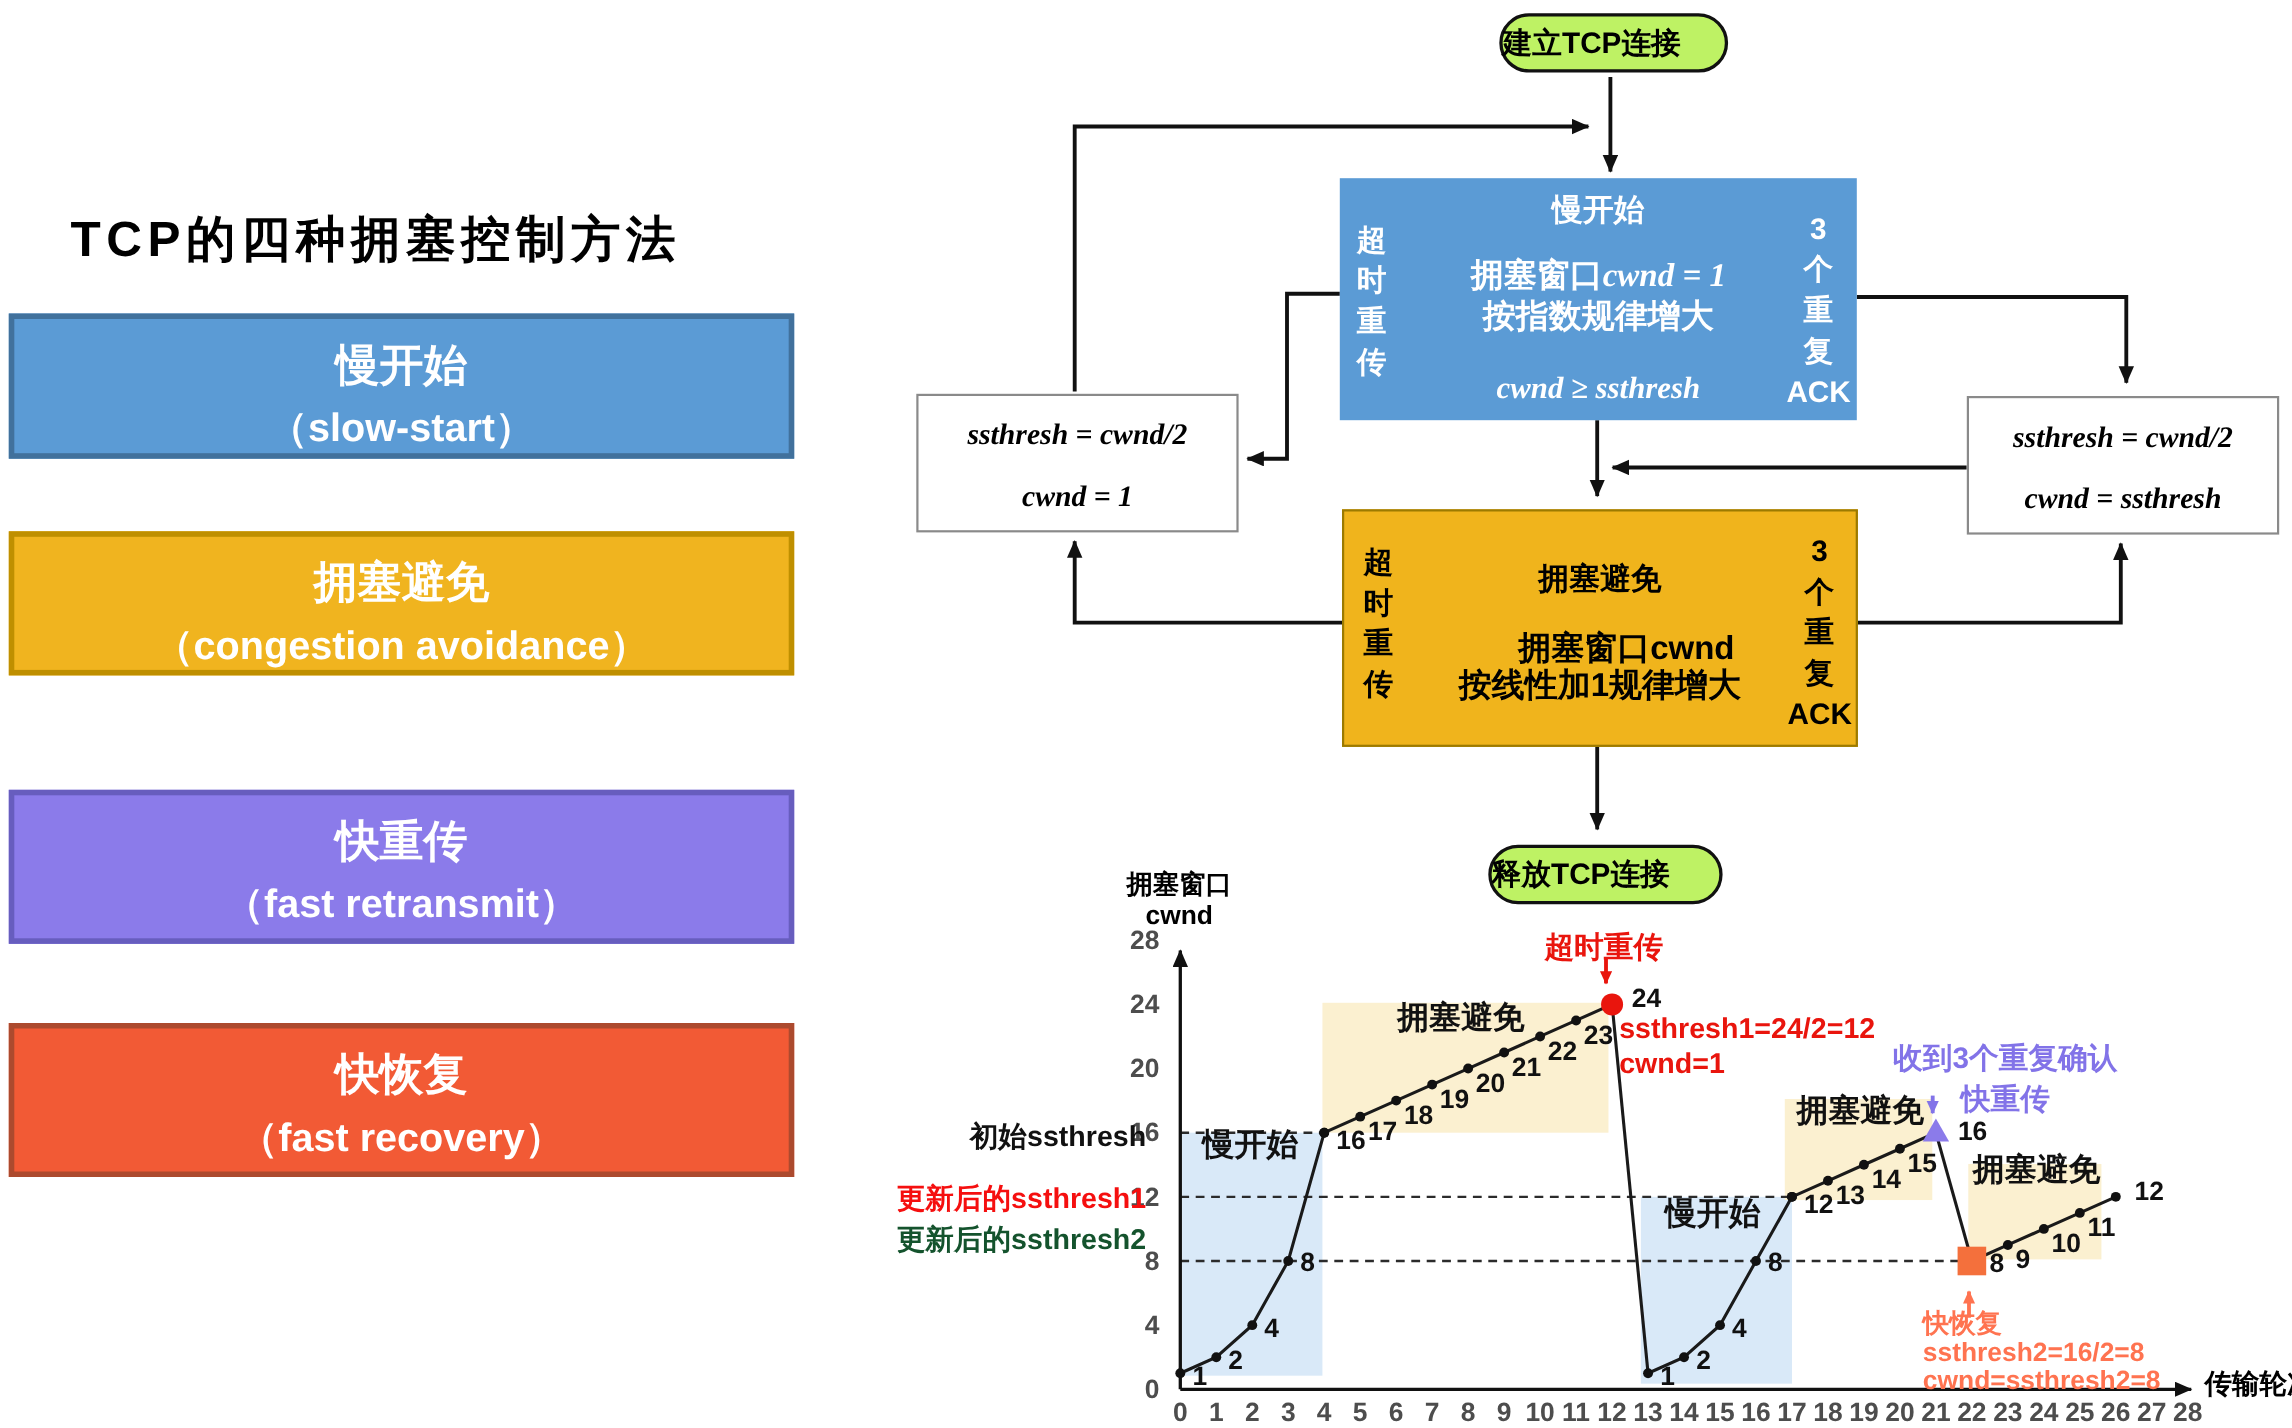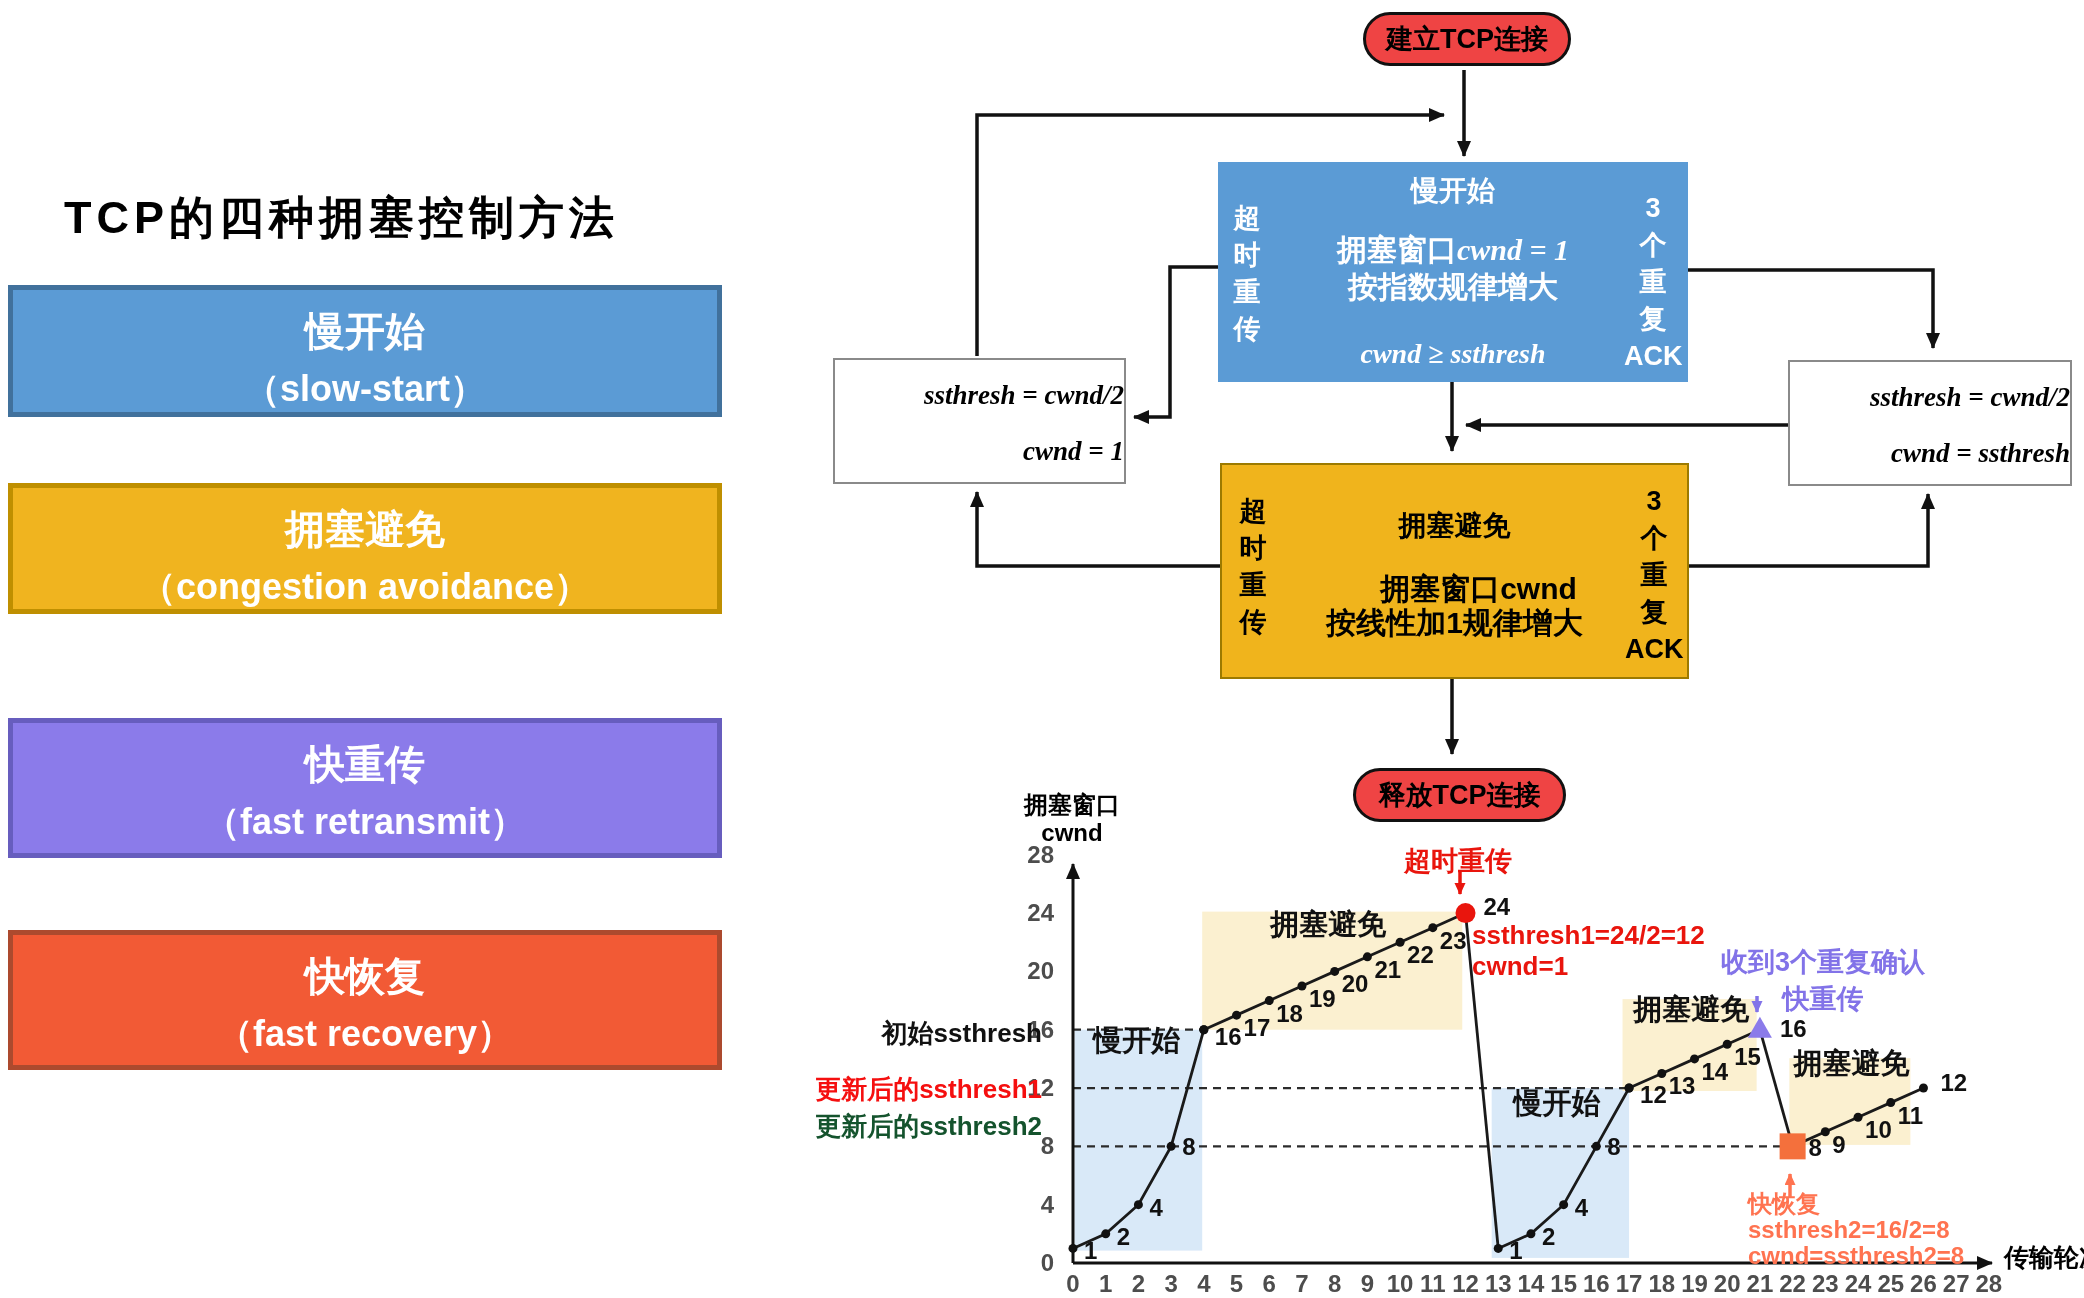--- a/index.html
+++ b/index.html
@@ -6,30 +6,30 @@
   #screen{position:relative;width:2084px;height:1298px;background:#fff;overflow:hidden;
           font-family:"Liberation Sans","DejaVu Sans",sans-serif;}
   .abs{position:absolute;}
   
   #page-title{left:64px;top:188px;width:560px;font-size:45px;font-weight:bold;color:#000;
               letter-spacing:5px;white-space:nowrap;}
   .method-box{left:8px;width:704px;border-style:solid;border-width:5px;text-align:center;color:#fff;}
   .method-zh{font-size:40px;font-weight:bold;margin-top:14px;}
   .method-en{font-size:36px;font-weight:bold;margin-top:6px;}
   
-  .pill{border:3px solid #111;border-radius:32px;background:#ef4444;text-align:center;
+  .pill{border:3px solid #111;border-radius:32px;background:#bef264;
         font-size:27px;font-weight:bold;color:#000;}
   .flowbox{position:absolute;}
   .fb-title{position:absolute;width:100%;text-align:center;font-size:28px;font-weight:bold;}
   .fb-line{position:absolute;width:100%;text-align:center;font-size:30px;font-weight:bold;}
   .math{font-family:"Liberation Serif","DejaVu Serif",serif;font-style:italic;font-weight:bold;}
   .vlabel{position:absolute;font-size:27px;font-weight:bold;line-height:37px;text-align:center;
           white-space:pre-line;}
   .rulebox{position:absolute;background:#fff;border:2px solid #8a8a8a;}
-  .rule-line{position:absolute;width:100%;text-align:right;font-size:27px;color:#000;}
+  .rule-line{position:absolute;width:100%;text-align:center;font-size:27px;color:#000;}
   
   .note{position:absolute;font-weight:bold;}
   #chart-ylabel{left:1002px;top:791px;width:140px;text-align:center;font-size:24px;font-weight:bold;
                 color:#000;line-height:28px;white-space:pre-line;}
   #chart-xlabel{left:2004px;top:1241px;font-size:25px;font-weight:bold;color:#000;white-space:nowrap;}
   .thresh{position:absolute;left:760px;width:282px;text-align:right;font-size:26px;font-weight:bold;}
   svg{position:absolute;left:0;top:0;}
   svg text{font-family:"Liberation Sans","DejaVu Sans",sans-serif;font-weight:bold;}
 </style>
 </head>

